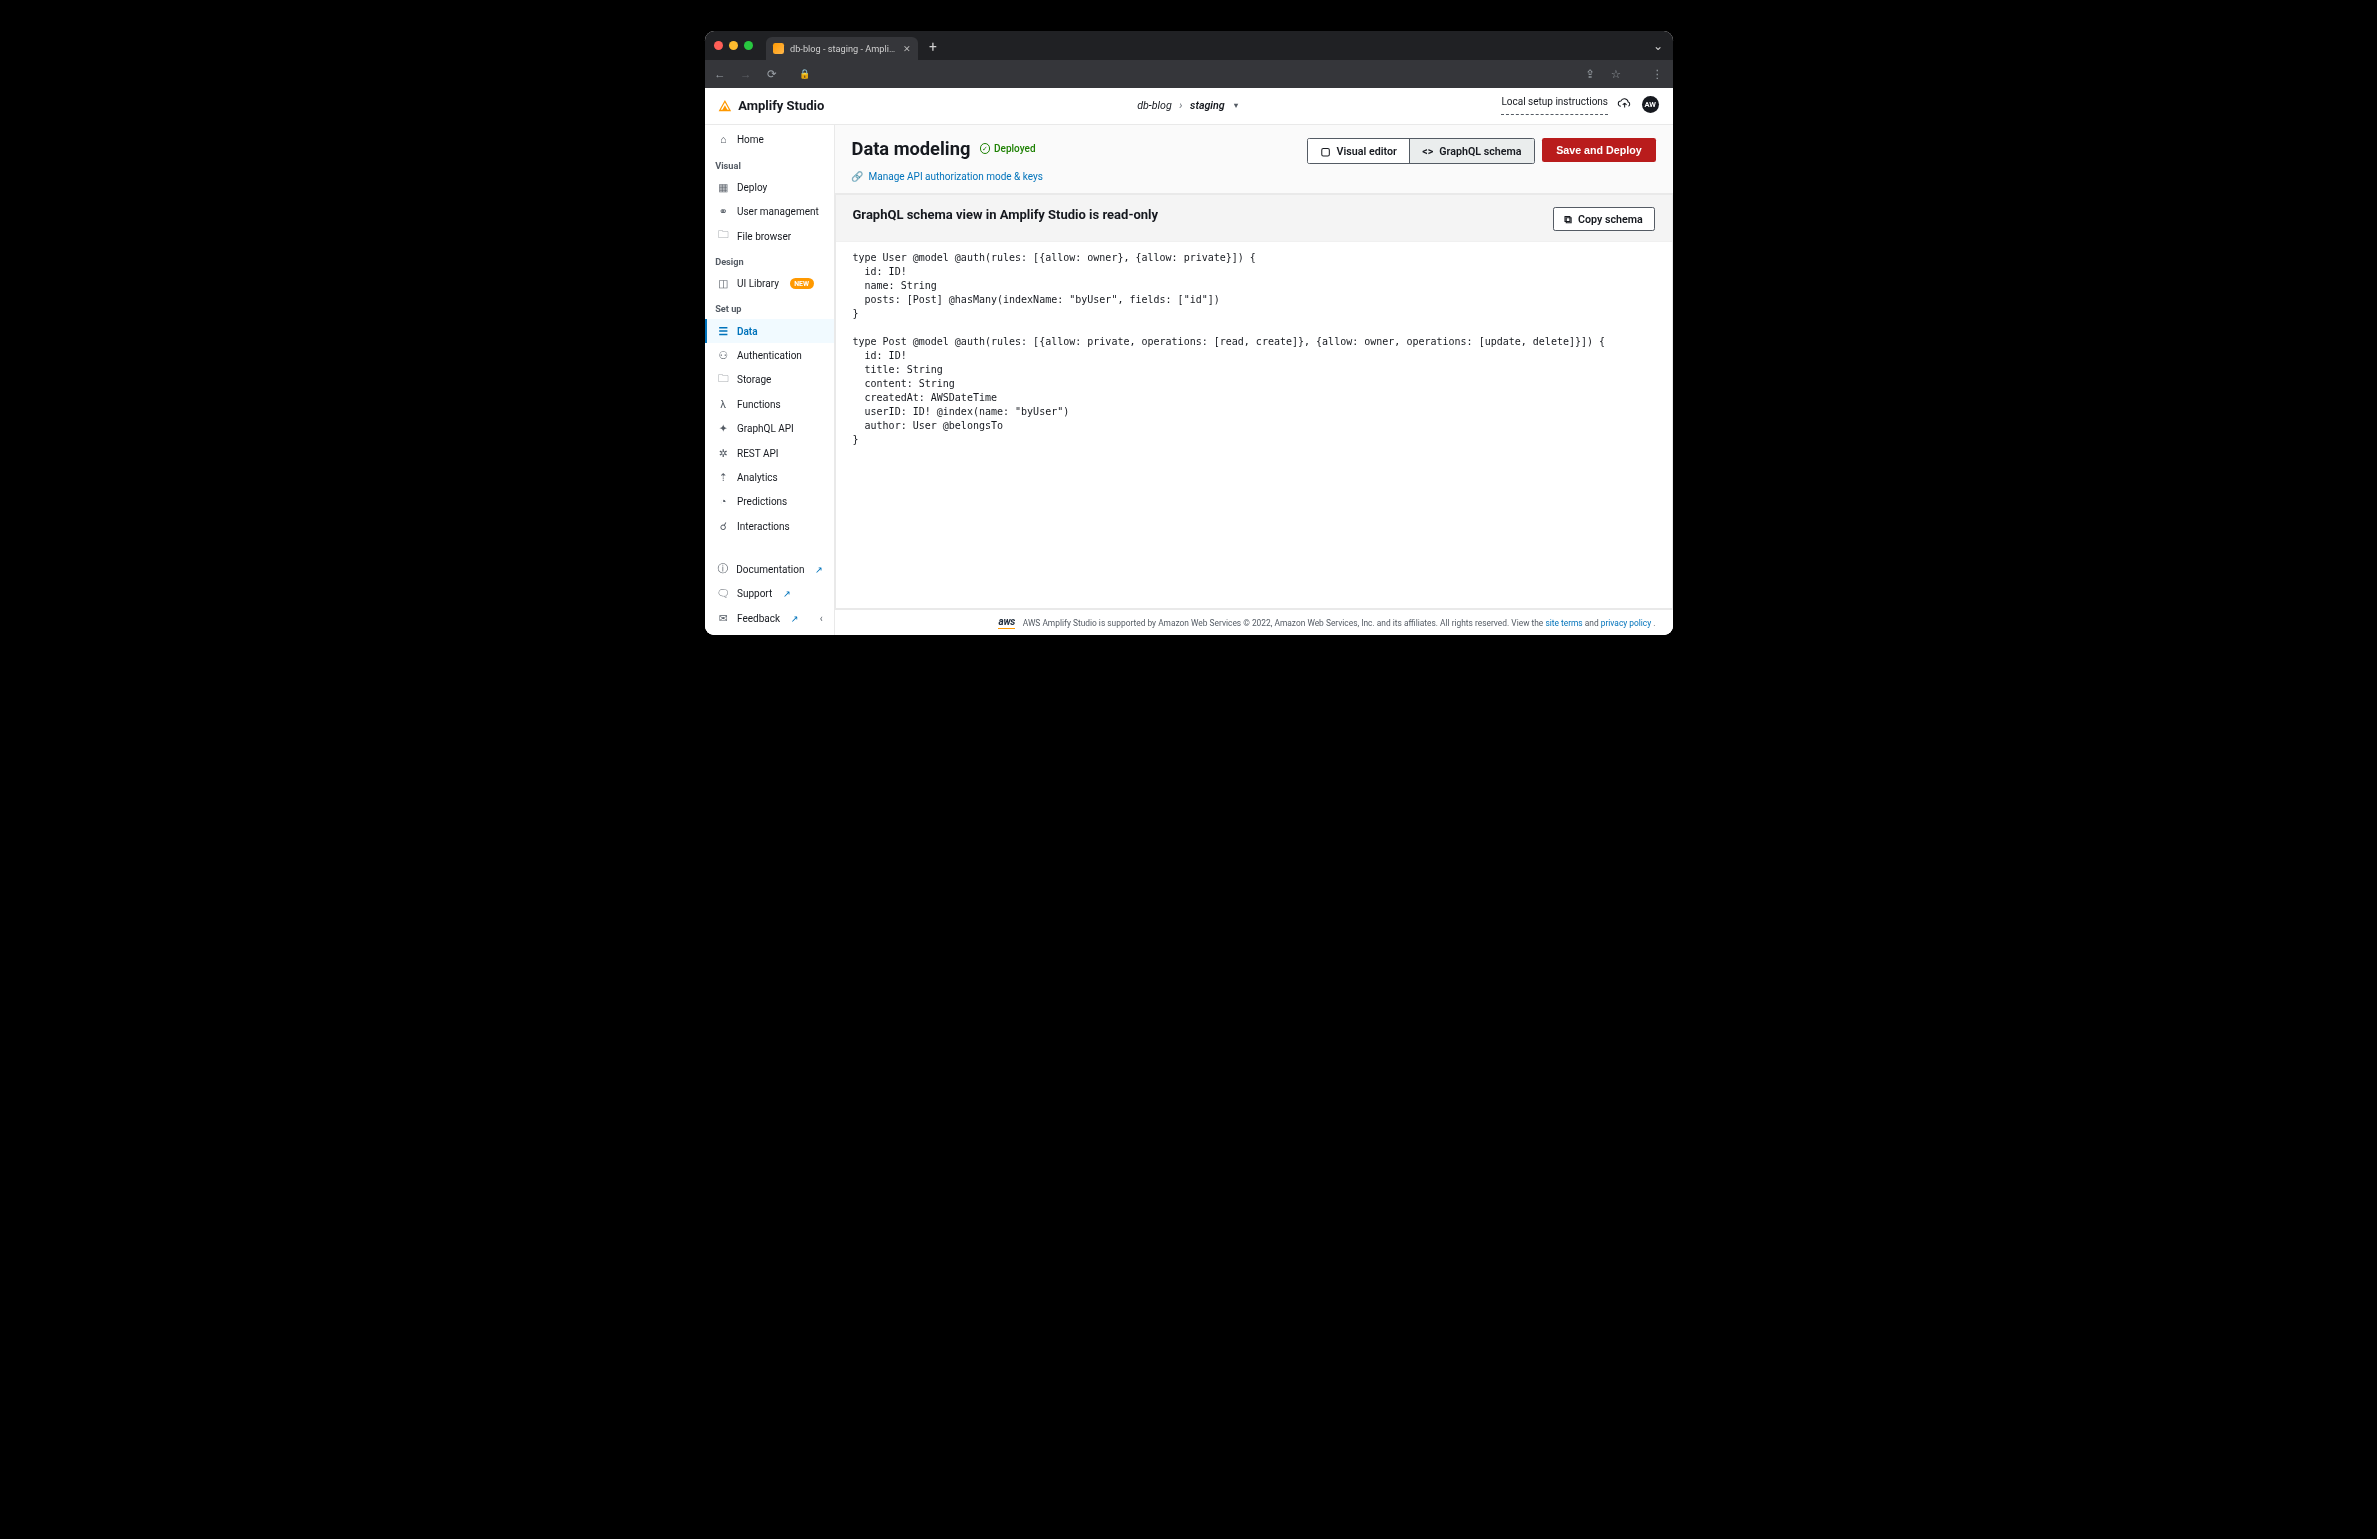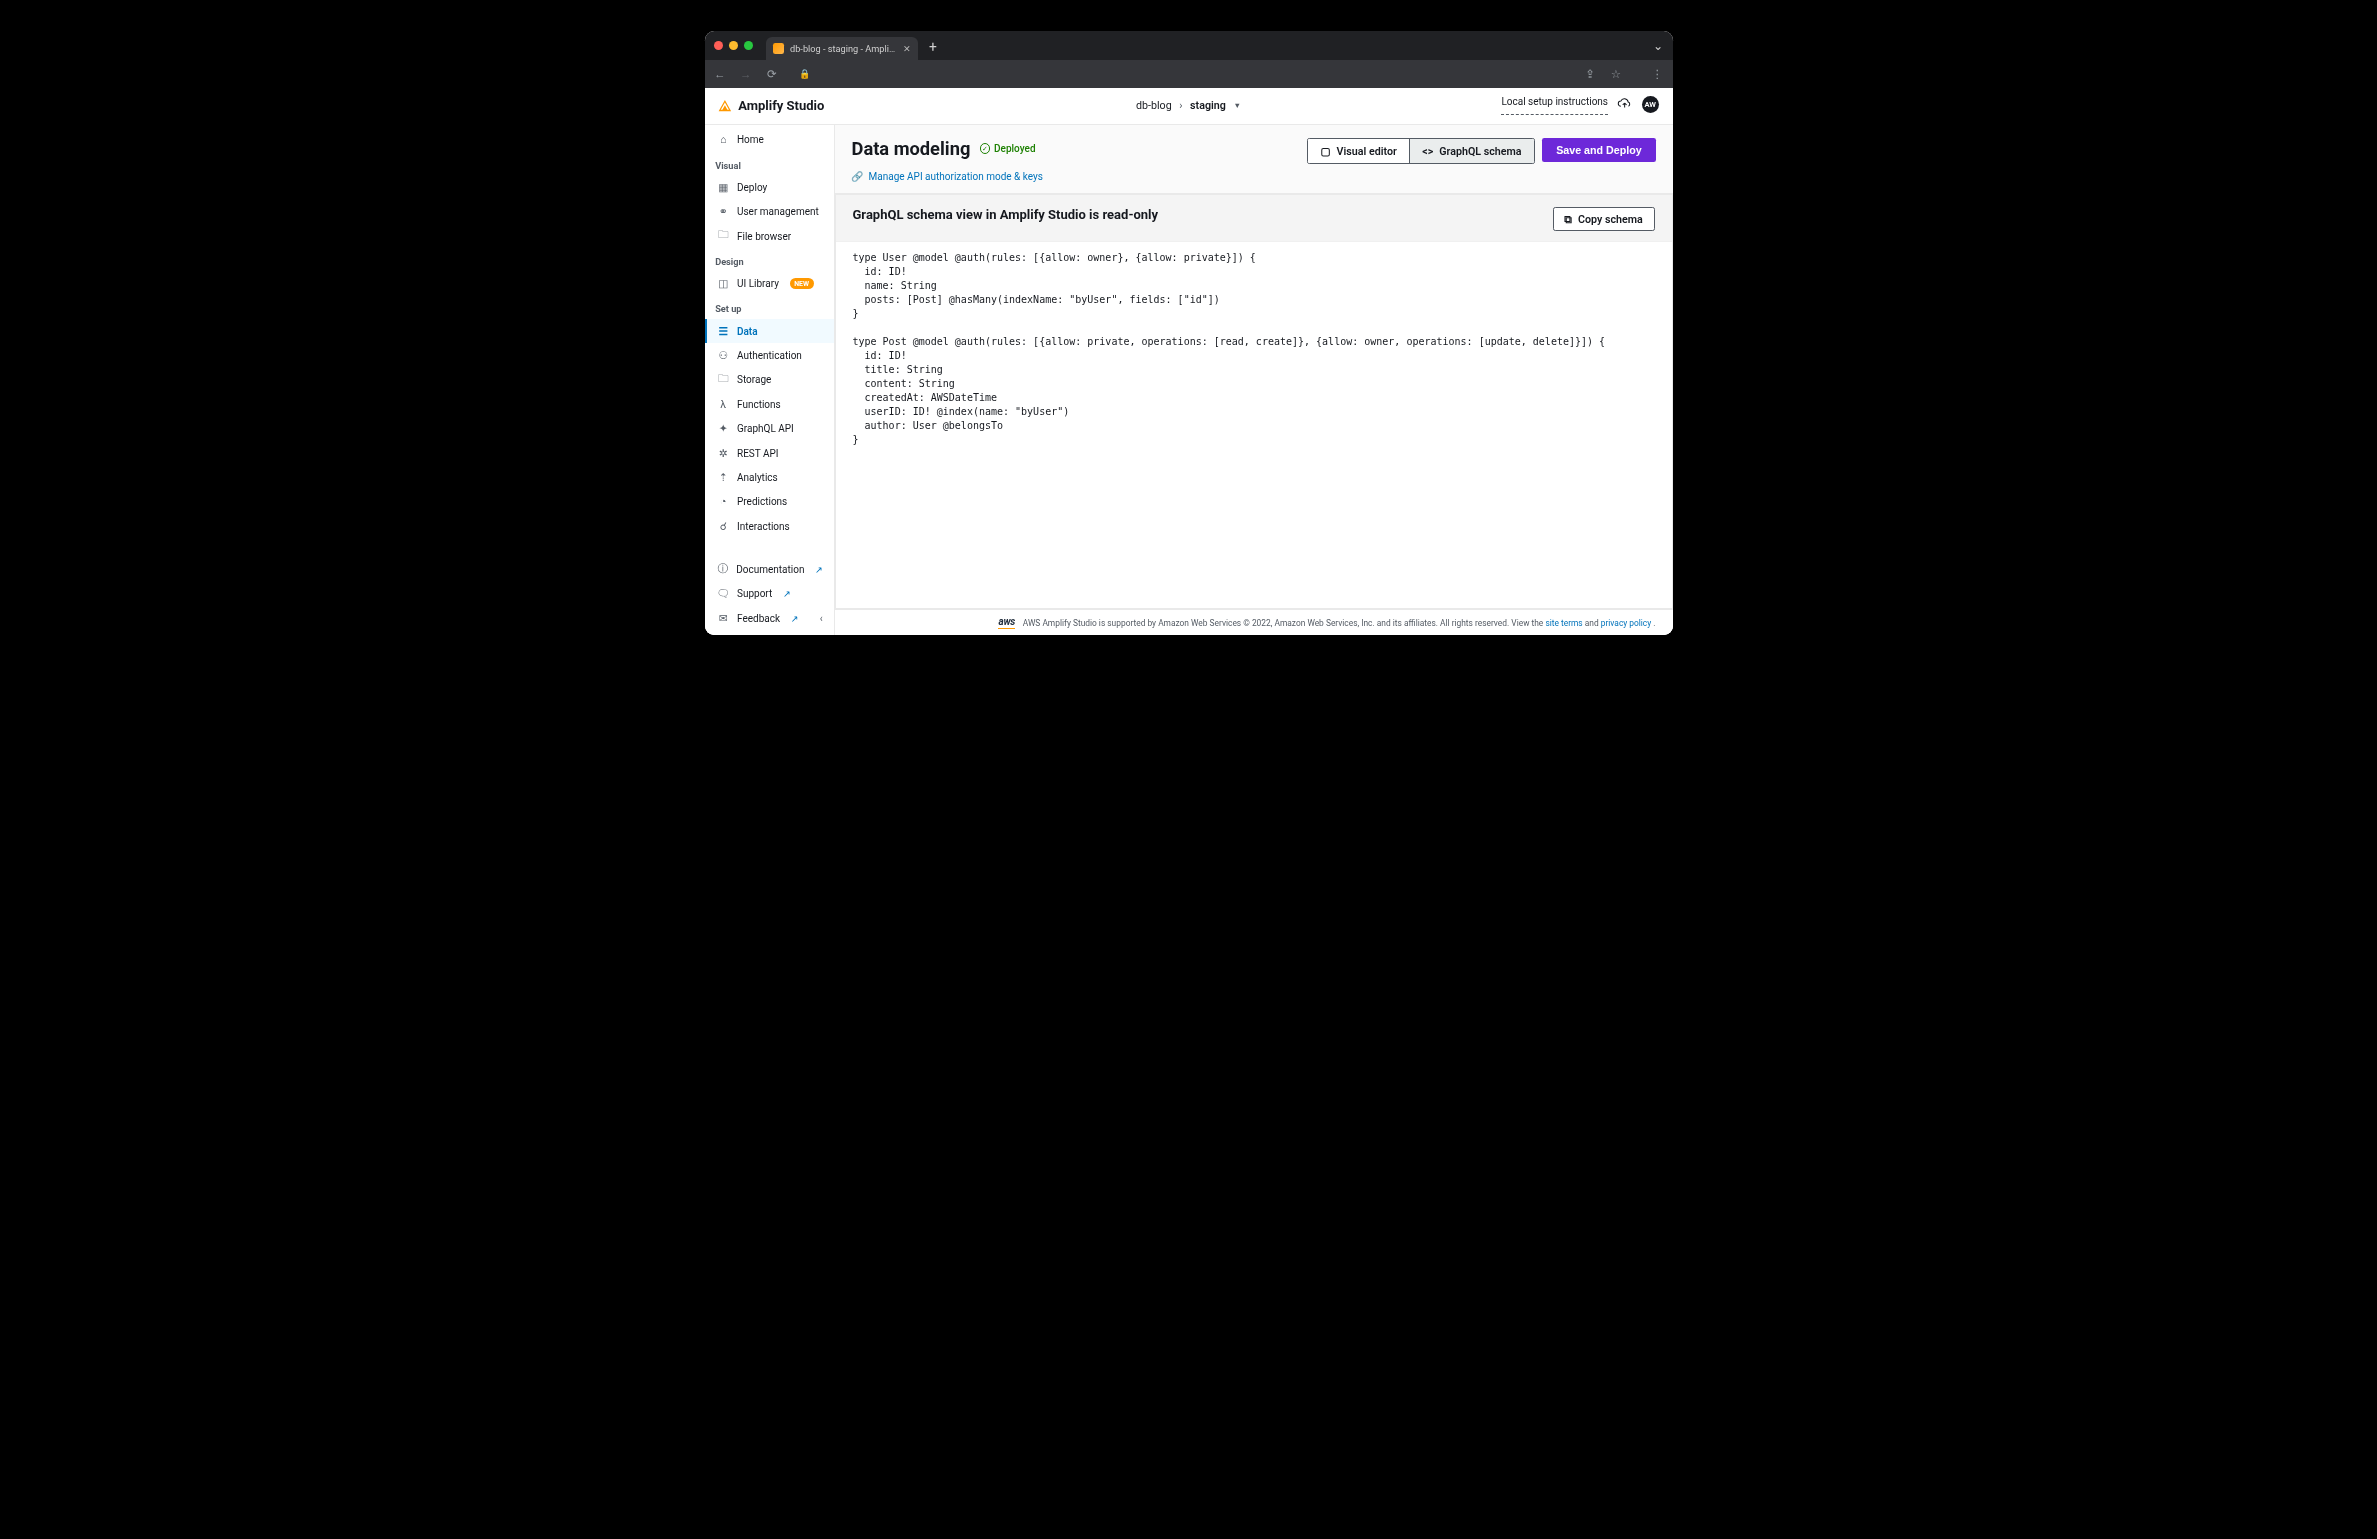--- a/index.html
+++ b/index.html
@@ -16,21 +16,21 @@
 .plus { margin-left:6.1px; color:#cfcfcf; font-size:13.8px; margin-top:3.1px; cursor:pointer;}
 .chrome-dots { margin-left:auto; color:#cfcfcf; font-size:12.2px;}
 .chrome-tool { background:#35363a; height:27.5px; display:flex; align-items:center; padding:0 9.2px; gap:13.8px; color:#9aa0a6;}
 .ct-icn { width:12.2px; text-align:center; font-size:11.5px; cursor:pointer;}
 .ct-spacer{flex:1;}
 .app { flex:1; display:flex; flex-direction:column; background:#fff; min-height:0;}
 .app-header { height:37px; border-bottom:0.8px solid #e9e9e9; display:flex; align-items:center; padding:0 13.8px; gap:10.7px;}
 .logo { display:flex; align-items:center; gap:6.1px; font-size:13px; font-weight:700; color:#16191f;}
 .logo .mark{ width:13.8px; height:13.8px; display:inline-block; position:relative;}
 .logo .mark svg{width:100%;height:100%;}
-.bcrumb-center { position:absolute; left:50%; transform:translateX(-50%); display:flex; align-items:center; gap:7.6px; font-size:10.7px; color:#16191f;}
+.bcrumb-center { position:absolute; left:50%; transform:translateX(-50%); display:flex; align-items:center; gap:7.6px; font-size:10.7px; color:#16191f;font-style:italic;}
 .bcrumb-center .env{font-weight:600;}
 .bcrumb-center .dd{color:#545b64;font-size:7.6px;}
 .hdr-right{margin-left:auto;display:flex;gap:9.2px;}
 .hdr-link{font-size:10px;color:#16191f;border-bottom:0.8px dashed #545b64;cursor:pointer;}
 .hdr-icn{font-size:13px;color:#16191f;cursor:pointer;}
 .avatar{width:17px;height:17px;border-radius:50%;background:#16191f;color:#fff;font-size:7.6px;font-weight:600;display:flex;align-items:center;justify-content:center;}
 .app-body{flex:1;display:flex;min-height:0;}
 .sidebar{width:130px;border-right:0.8px solid #e9e9e9;background:#fff;display:flex;flex-direction:column;font-size:10px;color:#16191f;padding-top:3.1px;}
 .nav-sec-label{font-size:9.2px;font-weight:700;color:#545b64;padding:7.6px 10.7px 4.6px;}
 .nav-item{display:flex;align-items:center;gap:7.6px;padding:6.1px 10.7px;cursor:pointer;border-left:2.3px solid transparent;}
@@ -45,21 +45,21 @@
 .ph-left{display:flex;flex-direction:column;gap:12px;}
 .ph-title-row{display:flex;align-items:center;gap:9.2px;}
 .ph-title{font-size:18.3px;font-weight:700;color:#16191f;}
 .deployed{display:flex;align-items:center;gap:3.8px;font-size:10px;color:#1d8102;font-weight:500;}
 .deployed .chk{width:10.7px;height:10.7px;border:1.1px solid #1d8102;border-radius:50%;display:flex;align-items:center;justify-content:center;font-size:6.9px;color:#1d8102;}
 .ph-link{display:flex;align-items:center;gap:4.6px;font-size:10px;color:#0073bb;cursor:pointer;}
 .ph-right{margin-left:auto;display:flex;align-items:flex-start;gap:7.6px;}
 .seg{display:flex;border:0.8px solid #545b64;border-radius:2.3px;overflow:hidden;}
 .seg-btn{display:flex;align-items:center;gap:6.1px;padding:5.4px 12.2px;font-size:10.7px;font-weight:600;color:#16191f;cursor:pointer;background:#fff;}
 .seg-btn.alt{background:#eaeded;border-left:0.8px solid #545b64;}
-.btn-primary{background:#6d28d9;color:#fff;border:none;border-radius:2.3px;padding:6.1px 13.8px;font-size:10.7px;font-weight:700;cursor:pointer;}
+.btn-primary{background:#b91c1c;color:#fff;border:none;border-radius:2.3px;padding:6.1px 13.8px;font-size:10.7px;font-weight:700;cursor:pointer;}
 .info-panel{border:0.8px solid #e9e9e9;margin:0;padding:0;background:#fff;}
 .info-head{display:flex;align-items:flex-start;padding:12.2px 17px 9.2px;gap:5px;border-bottom:0.8px solid #f0f0f0;background:#f4f4f4;}
 .info-head .lh{flex:1;}
 .info-head h2{font-size:13px;font-weight:700;color:#16191f;margin-bottom:4.6px;}
 .info-head p{font-size:10px;color:#545b64;}
 .info-head code.inline{background:#fff;border:0.8px solid #e6e6e6;border-radius:2.3px;padding:0.8px 4.6px;font-family:Monaco,Menlo,Consolas,monospace;font-size:9.2px;color:#16191f;}
 .info-head b{font-weight:700;color:#16191f;}
 .btn-outline{display:flex;align-items:center;gap:6.1px;border:0.8px solid #545b64;border-radius:2.3px;background:#fff;padding:4.6px 10.7px;font-size:10.7px;font-weight:600;color:#16191f;cursor:pointer;}
 .code-area{padding:9.2px 17px 17px;font-family:Monaco,Menlo,Consolas,monospace;font-size:10px;color:#16191f;white-space:pre;line-height:1.4;overflow:auto;flex:1;}
 .footer{border-top:0.8px solid #e9e9e9;background:#fff;padding:6.1px 17px;font-size:8.4px;color:#545b64;display:flex;align-items:center;gap:7.6px;justify-content:flex-end;}

